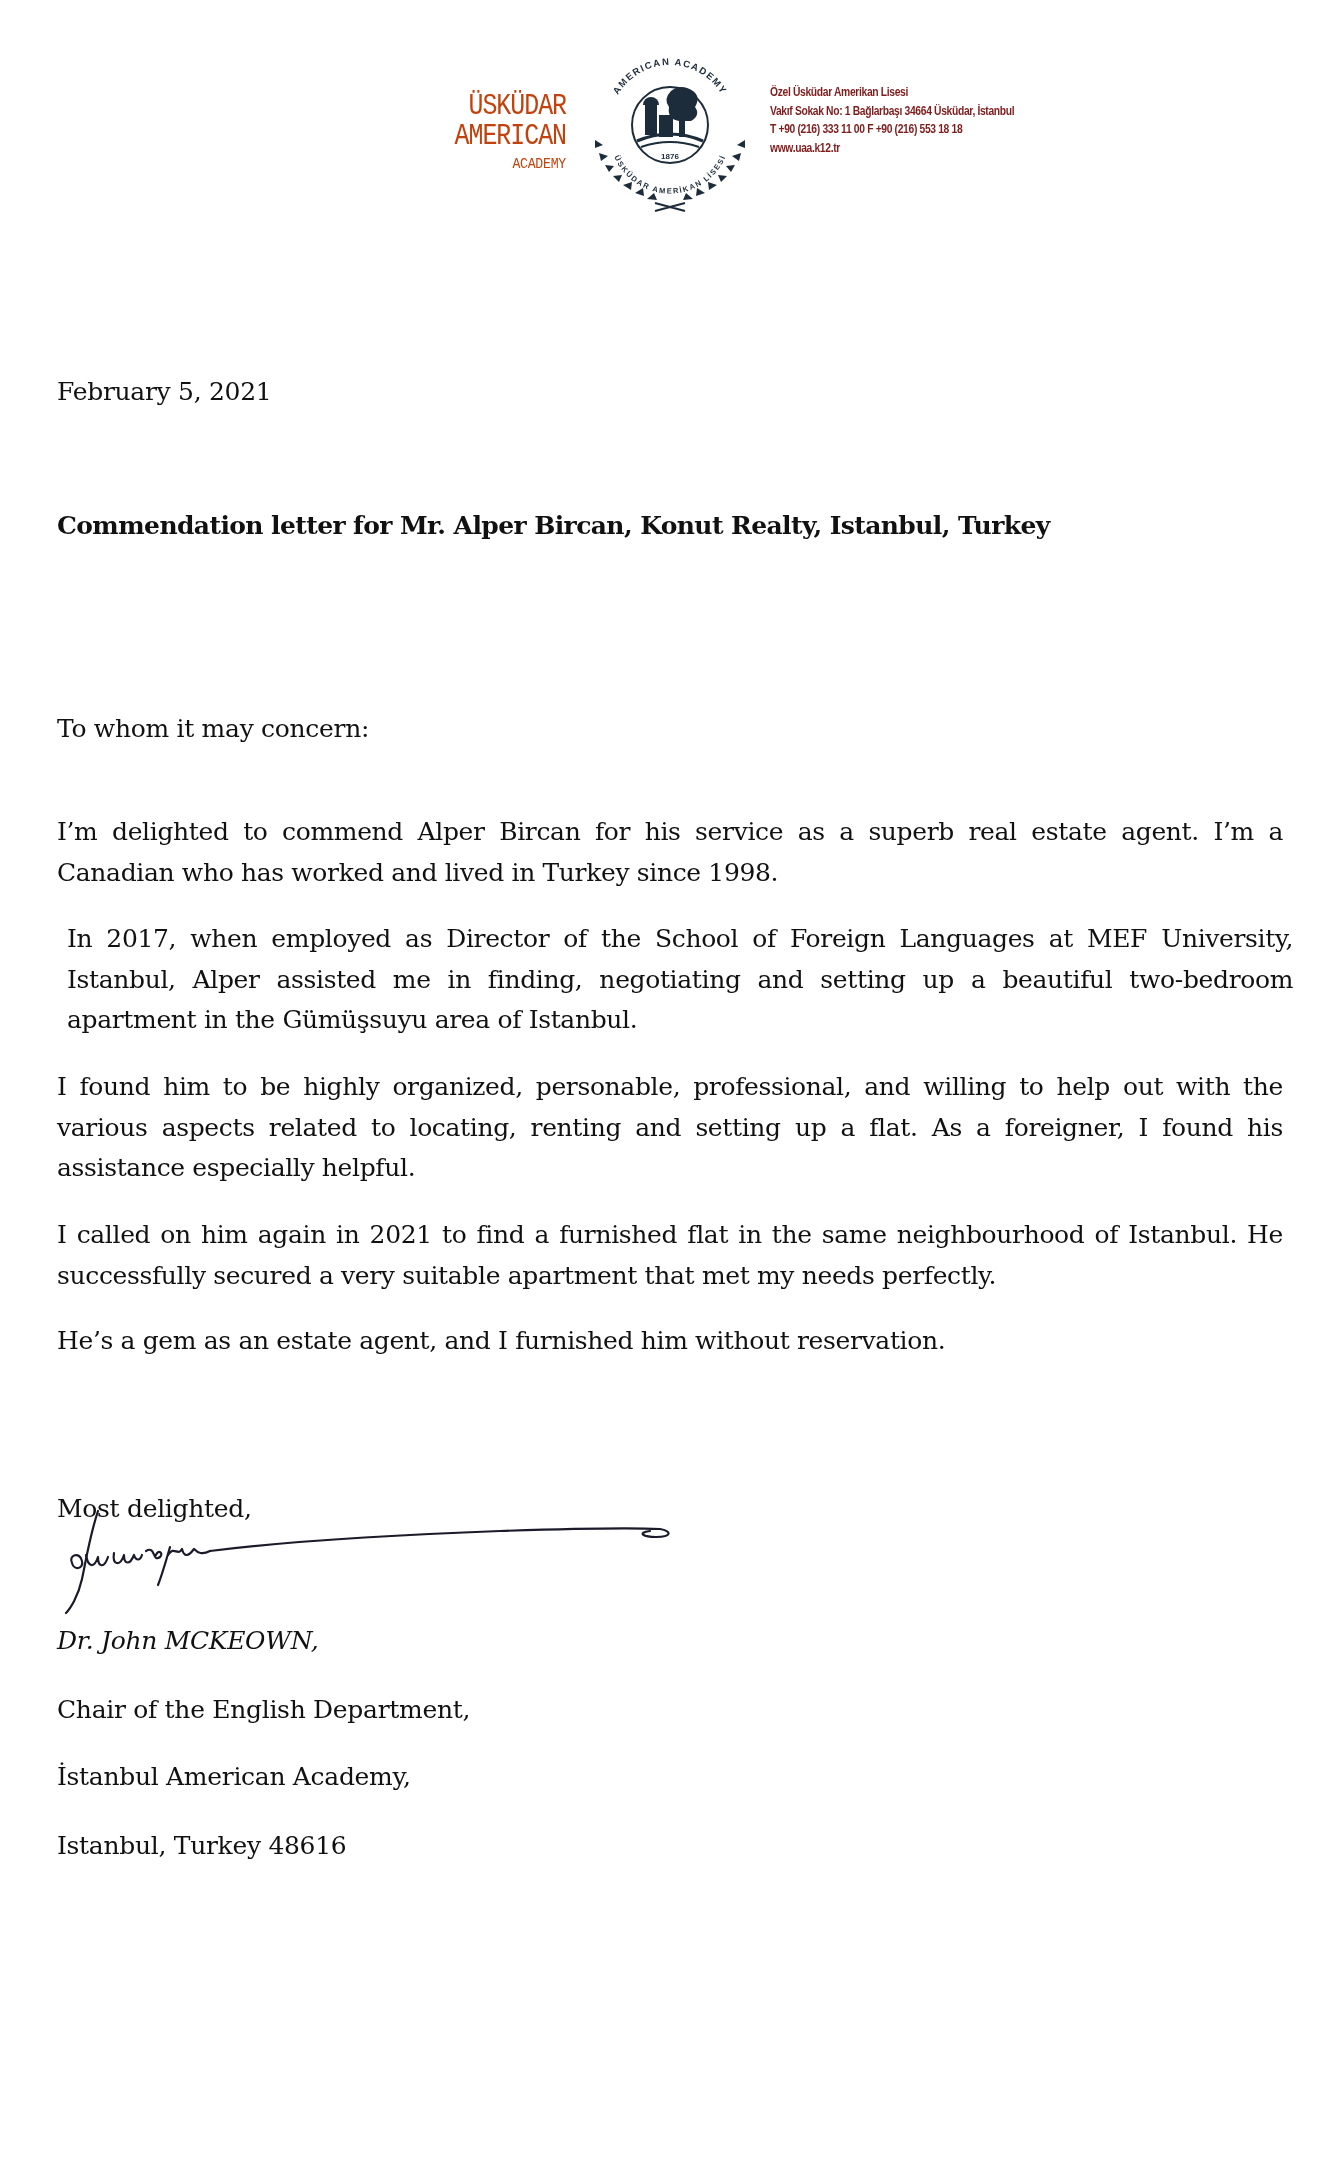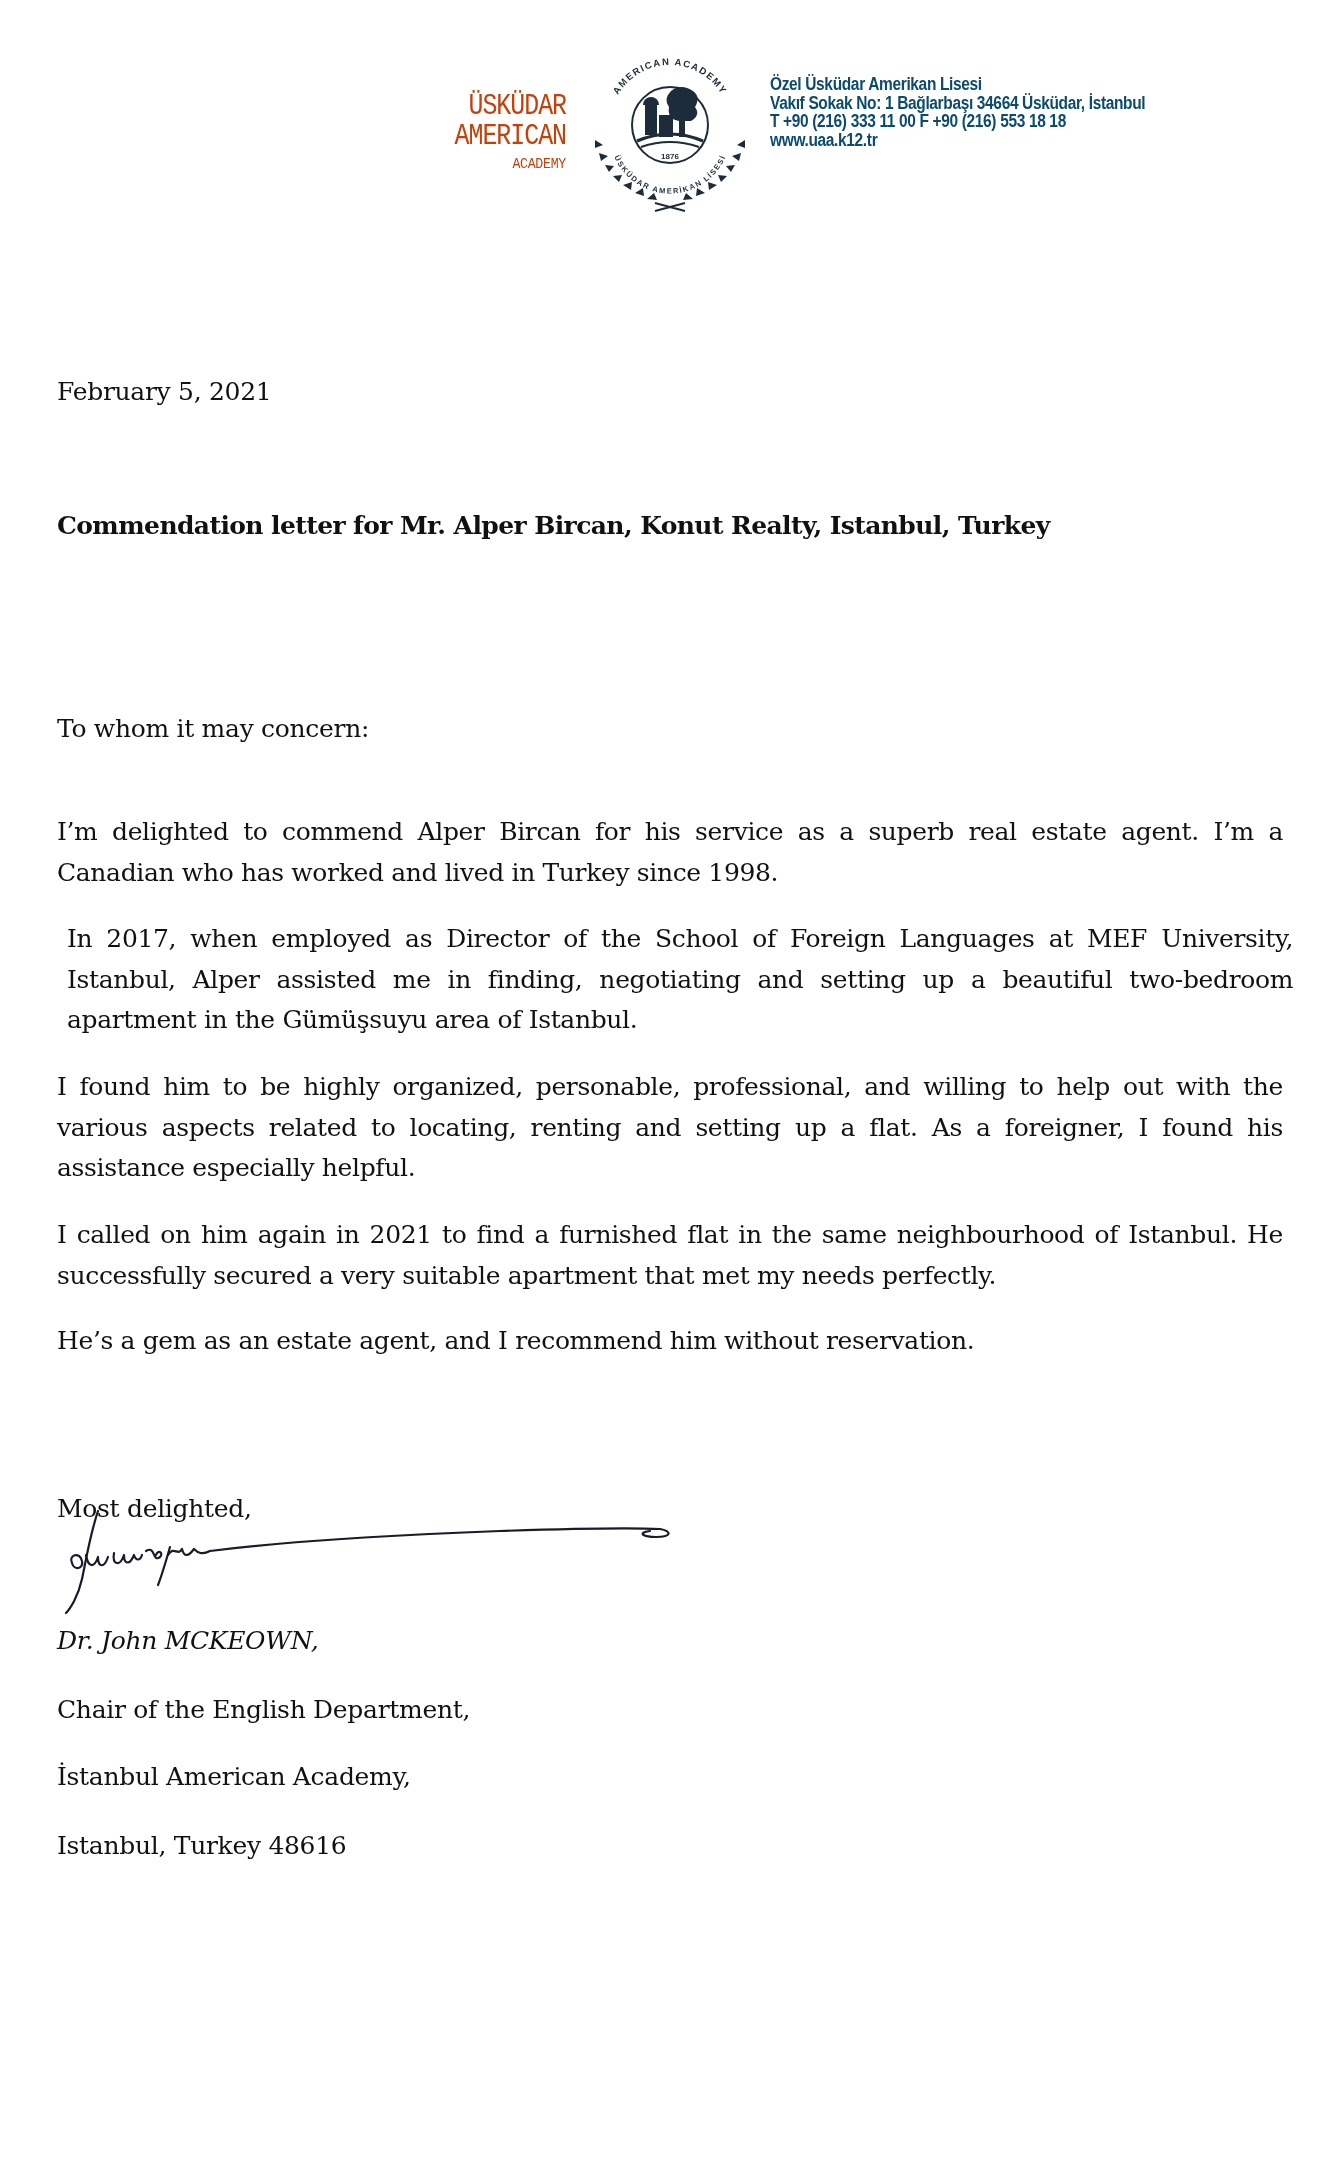--- a/index.html
+++ b/index.html
@@ -9,22 +9,22 @@
   
   .wordmark { position: absolute; left: 420px; top: 88px; width: 146px; text-align: right;
               font-family: Liberation Mono, monospace; color: #c2410c; line-height: 1; }
   .wordmark .w1, .wordmark .w2 { display: block; font-size: 29px; letter-spacing: -1.2px; transform: scaleX(0.86); transform-origin: right; }
   .wordmark .w1 { margin-top: 4px; }
   .wordmark .w2 { margin-top: 1px; }
   .wordmark .w3 { display: block; font-size: 15px; letter-spacing: -0.3px; margin-top: 6px; transform: scaleX(0.88); transform-origin: right; }
 
   .emblem { position: absolute; left: 585px; top: 45px; width: 170px; height: 170px; }
 
-  .contact { position: absolute; left: 770px; top: 75px; font-family: "Liberation Sans", sans-serif;
-             font-weight: bold; color: #0c4a6e; font-size: 18px; line-height: 18.5px; letter-spacing: -0.4px; }
+  .contact { position: absolute; left: 770px; top: 83px; font-family: "Liberation Sans", sans-serif;
+             font-weight: bold; color: #7f1d1d; font-size: 12px; line-height: 18.5px; letter-spacing: -0.4px; }
   .contact div { white-space: nowrap; transform: scaleX(0.86); transform-origin: left; }
 
   
   .line { position: absolute; left: 57px; font-size: 25px; white-space: nowrap; letter-spacing: -0.3px; margin-top: 34px; }
   .date { top: 343px; }
   .subject { top: 477px; font-weight: bold; letter-spacing: -0.6px; }
   .salutation { top: 680px; }
 
   .para { position: absolute; left: 57px; width: 1226px; font-size: 25px; line-height: 40.5px;
           text-align: justify; letter-spacing: -0.35px; }
@@ -92,21 +92,21 @@
 </div>
 
 <div class="line date">February 5, 2021</div>
 <div class="line subject">Commendation letter for Mr. Alper Bircan, Konut Realty, Istanbul, Turkey</div>
 <div class="line salutation">To whom it may concern:</div>
 
 <div class="para p1">I’m delighted to commend Alper Bircan for his service as a superb real estate agent. I’m a Canadian who has worked and lived in Turkey since 1998.</div>
 <div class="para p2">In 2017, when employed as Director of the School of Foreign Languages at MEF University, Istanbul, Alper assisted me in finding, negotiating and setting up a beautiful two-bedroom apartment in the Gümüşsuyu area of Istanbul.</div>
 <div class="para p3">I found him to be highly organized, personable, professional, and willing to help out with the various aspects related to locating, renting and setting up a flat. As a foreigner, I found his assistance especially helpful.</div>
 <div class="para p4">I called on him again in 2021 to find a furnished flat in the same neighbourhood of Istanbul. He successfully secured a very suitable apartment that met my needs perfectly.</div>
-<div class="para p5">He’s a gem as an estate agent, and I recommend him without reservation.</div>
+<div class="para p5">He’s a gem as an estate agent, and I furnished him without reservation.</div>
 
 <div class="line closing">Most delighted,</div>
 
 <svg class="signature" viewBox="0 0 620 110">
   <g fill="none" stroke="#1a1a2a" stroke-width="2.2" stroke-linecap="round" stroke-linejoin="round">
     <path d="M38 6 C30 30 26 55 22 74 C18 92 10 104 6 108"></path>
     <path d="M12 58 C8 50 20 46 22 56 C24 64 14 66 12 58"></path>
     <path d="M26 50 C28 62 34 64 38 52 C38 62 44 64 48 52"></path>
     <path d="M54 48 C52 60 60 62 64 50 C64 60 70 60 74 50 C76 56 80 56 82 50"></path>
     <path d="M86 46 C96 40 92 58 100 52 C104 48 98 44 96 50"></path>

